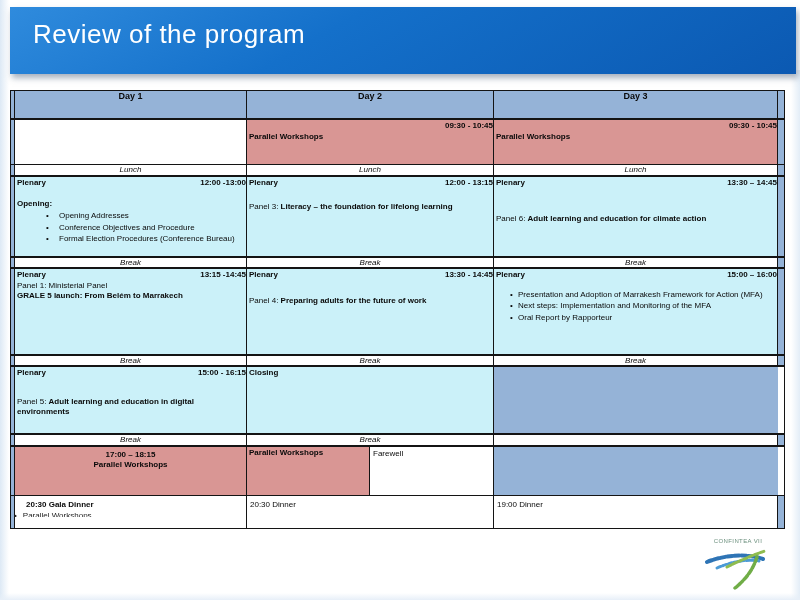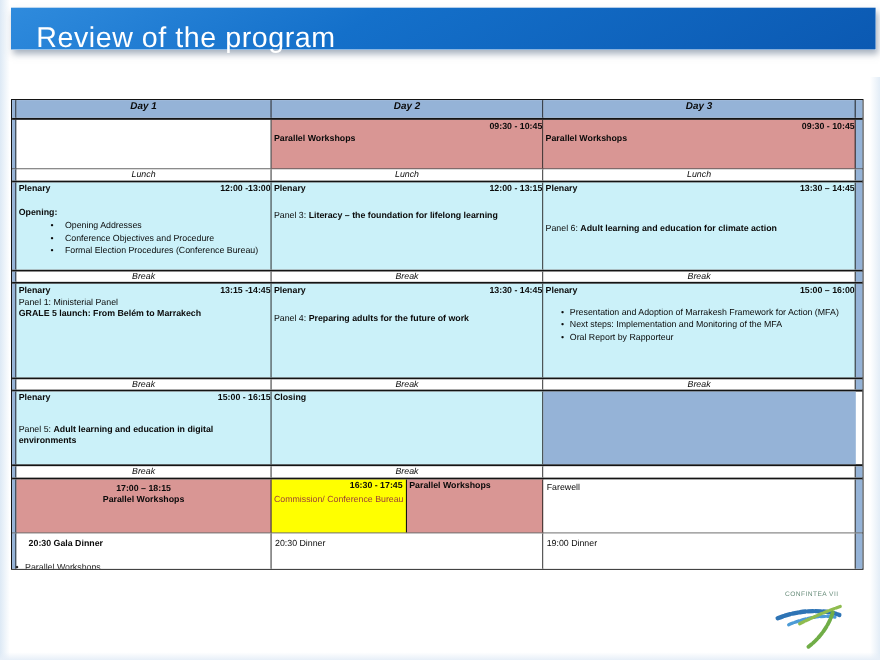--- a/index.html
+++ b/index.html
@@ -4,42 +4,42 @@
 <style>
   html,body{margin:0;padding:0;}
   body{width:800px;height:600px;background:#ffffff;font-family:"Liberation Sans",sans-serif;position:relative;overflow:hidden;}
   .slide{position:absolute;inset:0;background:#fff;}
   
   .edge-left{position:absolute;left:0;top:0;bottom:0;width:9px;background:linear-gradient(90deg,#dde9f5,rgba(255,255,255,0));}
   .edge-right{position:absolute;right:0;top:70px;bottom:0;width:9px;background:linear-gradient(270deg,#e3edf7,rgba(255,255,255,0));}
   .edge-bottom{position:absolute;left:0;right:0;bottom:0;height:7px;background:linear-gradient(0deg,#e7eff8,rgba(255,255,255,0));}
 
   
-  .titlebar{position:absolute;left:10px;top:7px;width:786px;height:38px;
+  .titlebar{position:absolute;left:10px;top:7px;width:786px;height:67px;
     background:linear-gradient(150deg,#2f8bdd 0%,#1470ca 40%,#0b59b2 100%);
     box-shadow:2px 4px 6px rgba(80,100,125,.5);}
   .titlebar .t{color:#ffffff;font-size:26px;font-weight:400;letter-spacing:.5px;
     padding:12px 0 0 23px;display:block;}
 
   
   .tbl{position:absolute;left:10px;top:90px;width:773px;border:1px solid #141414;background:#fff;}
   .row{display:grid;grid-template-columns:4px 232px 247px 284px 6px;border-bottom:1px solid #141414;}
   .row.split{grid-template-columns:4px 232px 123px 124px 284px 6px;}
   .row.bb2{border-bottom-width:2px;}
   .row:last-child{border-bottom:none;}
   .cell{position:relative;border-right:1px solid #141414;overflow:hidden;font-size:8px;color:#0a0a0a;line-height:1.3;}
   .cell:last-child{border-right:none;}
   .strip{background:#95B3D7;}
   .bluehdr{background:#95B3D7;text-align:center;font-weight:bold;font-size:9px;line-height:11px;}
   .pink{background:#D99694;}
   .cyan{background:#CBF1F9;}
   .yellow{background:#FFFF00;}
   .white{background:#ffffff;}
 
-  .h-header{height:16px;font-style:italic;} .h-morning{height:44px;} .h-lunch{height:10px;}
+  .h-header{height:27px;} .h-morning{height:44px;} .h-lunch{height:10px;}
   .h-p1{height:79px;} .h-brk{height:9px;} .h-p2{height:85px;}
   .h-p3{height:66px;} .h-brk3{height:10px;} .h-eve{height:48px;} .h-din{height:32px;}
 
   .centerit{ text-align:center;font-style:italic;line-height:10px;}
   .sessline{position:relative;height:11px;padding:1px 2px 0 2px;}
   .sessline .sname{font-weight:bold;}
   .sessline .stime{position:absolute;left:0;right:0;top:1px;text-align:right;font-weight:bold;}
   .stime-right{position:absolute;right:3px;top:1px;font-weight:bold;}
   .b{font-weight:bold;}
   .bullets1{margin:9px 0 0 0;padding:0 4px 0 30px;list-style:none;}
@@ -214,26 +214,20 @@
       <div class="cell white h-brk3"></div>
       <div class="cell strip h-brk3"></div>
     </div>
 
     <div class="row split">
       <div class="cell strip h-eve"></div>
       <div class="cell pink h-eve">
         <div class="eve-center">17:00 – 18:15</div>
         <div class="eve-center" style="padding-top:0;">Parallel Workshops</div>
       </div>
-      <div class="cell yellow h-eve">
-        <div class="sessline">
-            <span class="stime-right">16:30 - 17:45</span>
-          </div>
-        <div class="commission">Commission/ Conference Bureau</div>
-      </div>
       <div class="cell pink h-eve">
         <div class="panelline b" style="padding-top:1px;">Parallel Workshops</div>
       </div>
       <div class="cell white h-eve">
         <div class="fare">Farewell</div>
       </div>
       <div class="cell strip h-eve"></div>
     </div>
 
     <div class="row">

